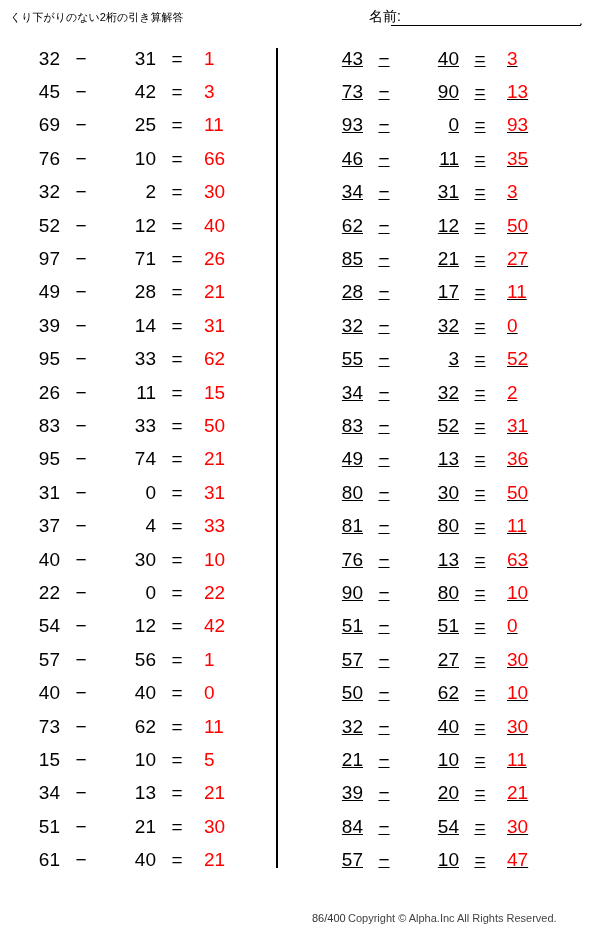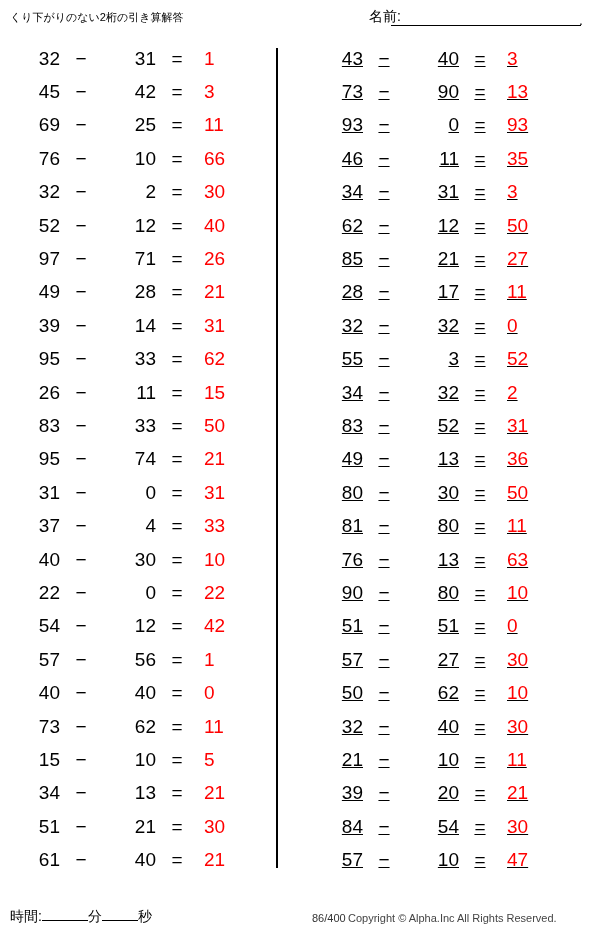--- a/index.html
+++ b/index.html
@@ -522,20 +522,17 @@
         <span class="cell c-a">57</span>
         <span class="cell c-op">−</span>
         <span class="cell c-b">10</span>
         <span class="cell c-eq">=</span>
         <span class="cell c-ans">47</span>
       </div>
     </div>
   </div>
 
   <div class="footer">
-    <div class="time-area">
-      <span class="time-label">時間:</span><span class="time-blank1"></span><span>分</span><span class="time-blank2"></span><span>秒</span>
-    </div>
     <div class="page-count">86/400</div>
     <div class="copyright">Copyright ©  Alpha.Inc All Rights Reserved.</div>
   </div>
 
 </div>
 
 </body></html>

